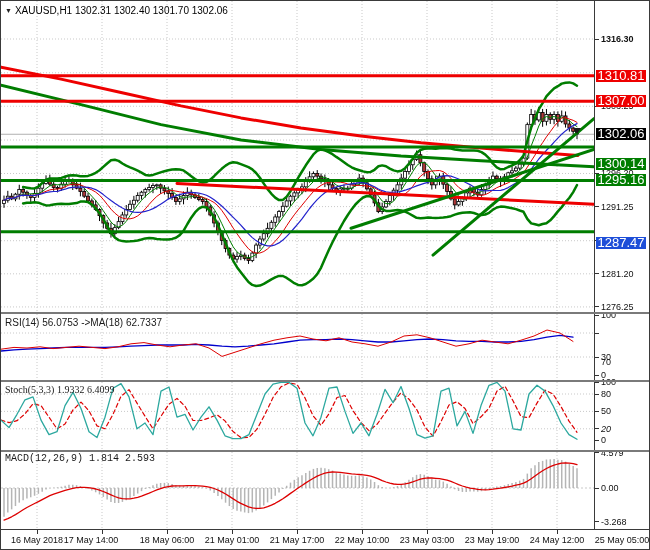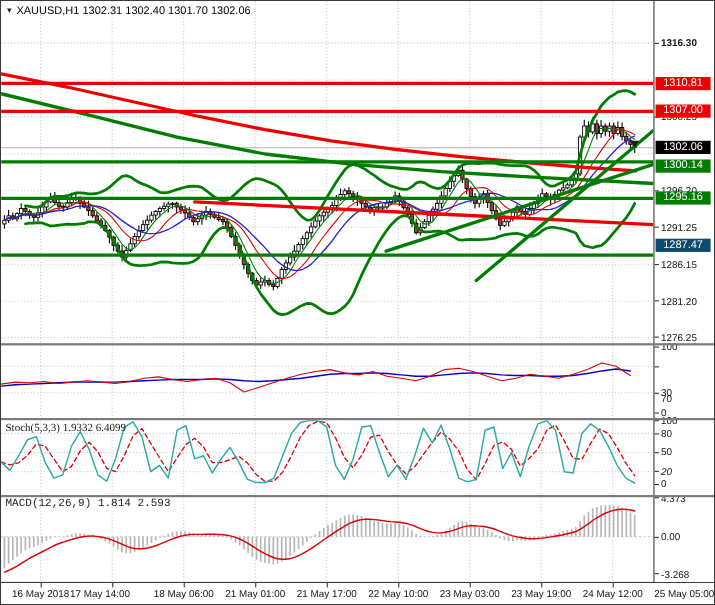--- a/index.html
+++ b/index.html
@@ -5,21 +5,21 @@
   html,body{margin:0;padding:0;background:#e8e8e8;font-family:"Liberation Sans",sans-serif;}
   #window{position:relative;width:650px;height:550px;background:#ffffff;border:1px solid #3a3a3a;box-sizing:border-box;overflow:hidden;}
   .pane{position:absolute;left:0;width:593px;background:#fff;}
   .pane svg{position:absolute;left:0;top:0;display:block;}
   #title-bar{position:absolute;left:4px;top:4px;z-index:30;font-size:10px;color:#000;white-space:nowrap;}
   #title-bar .tri{font-size:7px;vertical-align:1px;margin-right:3px;color:#222;}
   .ind-label{position:absolute;left:4px;z-index:30;font-size:10px;color:#1a1a1a;white-space:nowrap;}
   #axis-col{position:absolute;left:593px;top:0;width:57px;height:528px;background:#fff;border-left:1px solid #3a3a3a;box-sizing:border-box;z-index:20;}
   .tick-label{position:absolute;left:6px;font-size:9px;color:#111;white-space:nowrap;}
   .tick-mark{position:absolute;left:0;width:4px;height:1px;background:#333;}
-  .badge{position:absolute;left:1px;width:50px;height:12px;font-size:10px;line-height:12px;color:#fff;text-align:center;white-space:nowrap;}
+  .badge{position:absolute;left:1px;width:50px;height:12px;font-size:13px;line-height:12px;color:#fff;text-align:center;white-space:nowrap;}
   .sep{position:absolute;left:0;width:650px;height:2px;background:#7a7a7a;z-index:25;}
   #time-axis{position:absolute;left:0;top:528px;width:650px;height:22px;background:#fff;border-top:1px solid #3a3a3a;box-sizing:border-box;}
   .tlabel{position:absolute;top:5px;font-size:9px;color:#111;transform:translateX(-50%);white-space:nowrap;}
   .ttick{position:absolute;top:0;width:1px;height:4px;background:#333;}
 </style>
 </head>
 <body>
 
 <div id="window">
 
@@ -381,20 +381,21 @@
         <line x1="361" y1="0" x2="361" y2="66" stroke="#c9c9c9" stroke-width="1" stroke-dasharray="1,2"></line>
         <line x1="426" y1="0" x2="426" y2="66" stroke="#c9c9c9" stroke-width="1" stroke-dasharray="1,2"></line>
         <line x1="491" y1="0" x2="491" y2="66" stroke="#c9c9c9" stroke-width="1" stroke-dasharray="1,2"></line>
         <line x1="556" y1="0" x2="556" y2="66" stroke="#c9c9c9" stroke-width="1" stroke-dasharray="1,2"></line>
         <line x1="0" y1="19" x2="593" y2="19" stroke="#c9c9c9" stroke-width="1" stroke-dasharray="1,2"></line>
         <line x1="0" y1="43" x2="593" y2="43" stroke="#c9c9c9" stroke-width="1" stroke-dasharray="1,2"></line>
         <polyline points="0.0,37.0 13.0,35.8 26.0,35.2 39.0,34.6 52.0,34.0 65.0,33.4 78.0,33.4 91.0,33.4 104.0,33.4 117.0,32.8 130.0,32.2 143.0,31.6 156.0,31.0 169.0,31.0 182.0,31.0 195.0,30.4 208.0,31.0 221.0,32.2 234.0,32.8 247.0,32.2 260.0,31.0 273.0,29.8 286.0,28.0 299.0,26.2 312.0,25.6 325.0,25.6 338.0,25.0 351.0,25.6 364.0,26.8 377.0,28.0 390.0,28.0 403.0,26.8 416.0,25.6 429.0,25.0 442.0,25.6 455.0,26.8 468.0,27.4 481.0,27.4 494.0,28.0 507.0,28.0 520.0,27.4 533.0,25.6 546.0,23.2 559.0,21.4 572.0,23.2" fill="none" stroke="#0000cc" stroke-width="1.3" stroke-linejoin="round" stroke-linecap="round"></polyline>
         <polyline points="0.0,35.2 13.0,33.4 26.0,34.0 39.0,32.8 52.0,34.6 65.0,33.4 78.0,32.2 91.0,33.4 104.0,34.6 117.0,32.8 130.0,29.8 143.0,28.6 156.0,31.0 169.0,32.8 182.0,31.0 195.0,29.8 208.0,34.0 221.0,42.4 234.0,38.2 247.0,34.0 260.0,29.8 273.0,26.2 286.0,23.8 299.0,22.0 312.0,25.0 325.0,26.8 338.0,23.8 351.0,28.0 364.0,29.8 377.0,32.2 390.0,28.0 403.0,22.0 416.0,20.8 429.0,23.8 442.0,28.0 455.0,32.2 468.0,29.8 481.0,26.2 494.0,28.0 507.0,29.8 520.0,26.2 533.0,22.0 546.0,16.0 559.0,19.0 572.0,27.4" fill="none" stroke="#dd0000" stroke-width="1" stroke-linejoin="round" stroke-linecap="round"></polyline>
       </svg>
   </div>
+  <div class="ind-label" style="top:316px;">RSI(14) 56.0753 -&gt;MA(18) 62.7337</div>
 
   <div class="sep" style="top:379px;"></div>
 
   <div class="pane" id="pane-stoch" style="top:381px;height:68px;">
     <svg id="svg-stoch" width="593" height="68">
         <line x1="36" y1="0" x2="36" y2="68" stroke="#c9c9c9" stroke-width="1" stroke-dasharray="1,2"></line>
         <line x1="101" y1="0" x2="101" y2="68" stroke="#c9c9c9" stroke-width="1" stroke-dasharray="1,2"></line>
         <line x1="166" y1="0" x2="166" y2="68" stroke="#c9c9c9" stroke-width="1" stroke-dasharray="1,2"></line>
         <line x1="231" y1="0" x2="231" y2="68" stroke="#c9c9c9" stroke-width="1" stroke-dasharray="1,2"></line>
         <line x1="296" y1="0" x2="296" y2="68" stroke="#c9c9c9" stroke-width="1" stroke-dasharray="1,2"></line>
@@ -591,44 +592,44 @@
       <div class="tick-mark" style="top: 205px;"></div>
       <div class="tick-label" style="top: 200.584px;">1291.25</div>
       <div class="tick-mark" style="top: 239px;"></div>
       <div class="tick-label" style="top: 234.703px;">1286.15</div>
       <div class="tick-mark" style="top: 272px;"></div>
       <div class="tick-label" style="top: 267.819px;">1281.20</div>
       <div class="tick-mark" style="top: 305px;"></div>
       <div class="tick-label" style="top: 300.934px;">1276.25</div>
       <div class="badge" style="top: 68.7281px; background: rgb(238, 0, 0);">1310.81</div>
       <div class="badge" style="top: 94.217px; background: rgb(238, 0, 0);">1307.00</div>
-      <div class="badge" style="top: 144px; background: rgb(0, 125, 0);">1300.14</div>
+      <div class="badge" style="top: 157px; background: rgb(0, 125, 0);">1300.14</div>
       <div class="badge" style="top: 173.427px; background: rgb(0, 125, 0);">1295.16</div>
-      <div class="badge" style="top: 216px; background: #0c4a6e;">1287.47</div>
+      <div class="badge" style="top: 236px; background: #1d4ed8;">1287.47</div>
       <div class="badge" style="top: 127.266px; background: rgb(0, 0, 0);">1302.06</div>
       <div class="tick-mark" style="top: 314px;"></div>
       <div class="tick-label" style="top: 309px;">100</div>
       <div class="tick-mark" style="top: 332px;"></div>
       <div class="tick-label" style="top: 312px; margin-top: 44px;">70</div>
       <div class="tick-mark" style="top: 356px;"></div>
       <div class="tick-label" style="top: 351px;">30</div>
       <div class="tick-mark" style="top: 374px;"></div>
       <div class="tick-label" style="top: 369px;">0</div>
       <div class="tick-mark" style="top: 381px;"></div>
       <div class="tick-label" style="top: 376.4px;">100</div>
       <div class="tick-mark" style="top: 393px;"></div>
       <div class="tick-label" style="top: 388px;">80</div>
       <div class="tick-mark" style="top: 410px;"></div>
       <div class="tick-label" style="top: 405.4px;">50</div>
       <div class="tick-mark" style="top: 427px;"></div>
       <div class="tick-label" style="top: 422.8px; font-style: italic;">20</div>
       <div class="tick-mark" style="top: 439px;"></div>
       <div class="tick-label" style="top: 434.4px;">0</div>
       <div class="tick-mark" style="top: 451px;"></div>
-      <div class="tick-label" style="top: 446.949px;">4.373</div>
+      <div class="tick-label" style="top: 446.949px;">4.579</div>
       <div class="tick-mark" style="top: 487px;"></div>
       <div class="tick-label" style="top: 482px;">0.00</div>
       <div class="tick-mark" style="top: 520px;"></div>
       <div class="tick-label" style="top: 515.66px;">-3.268</div>
     </div>
 
   <div id="time-axis">
       <div class="ttick" style="left: 36px;"></div>
       <div class="ttick" style="left: 101px;"></div>
       <div class="ttick" style="left: 166px;"></div>

